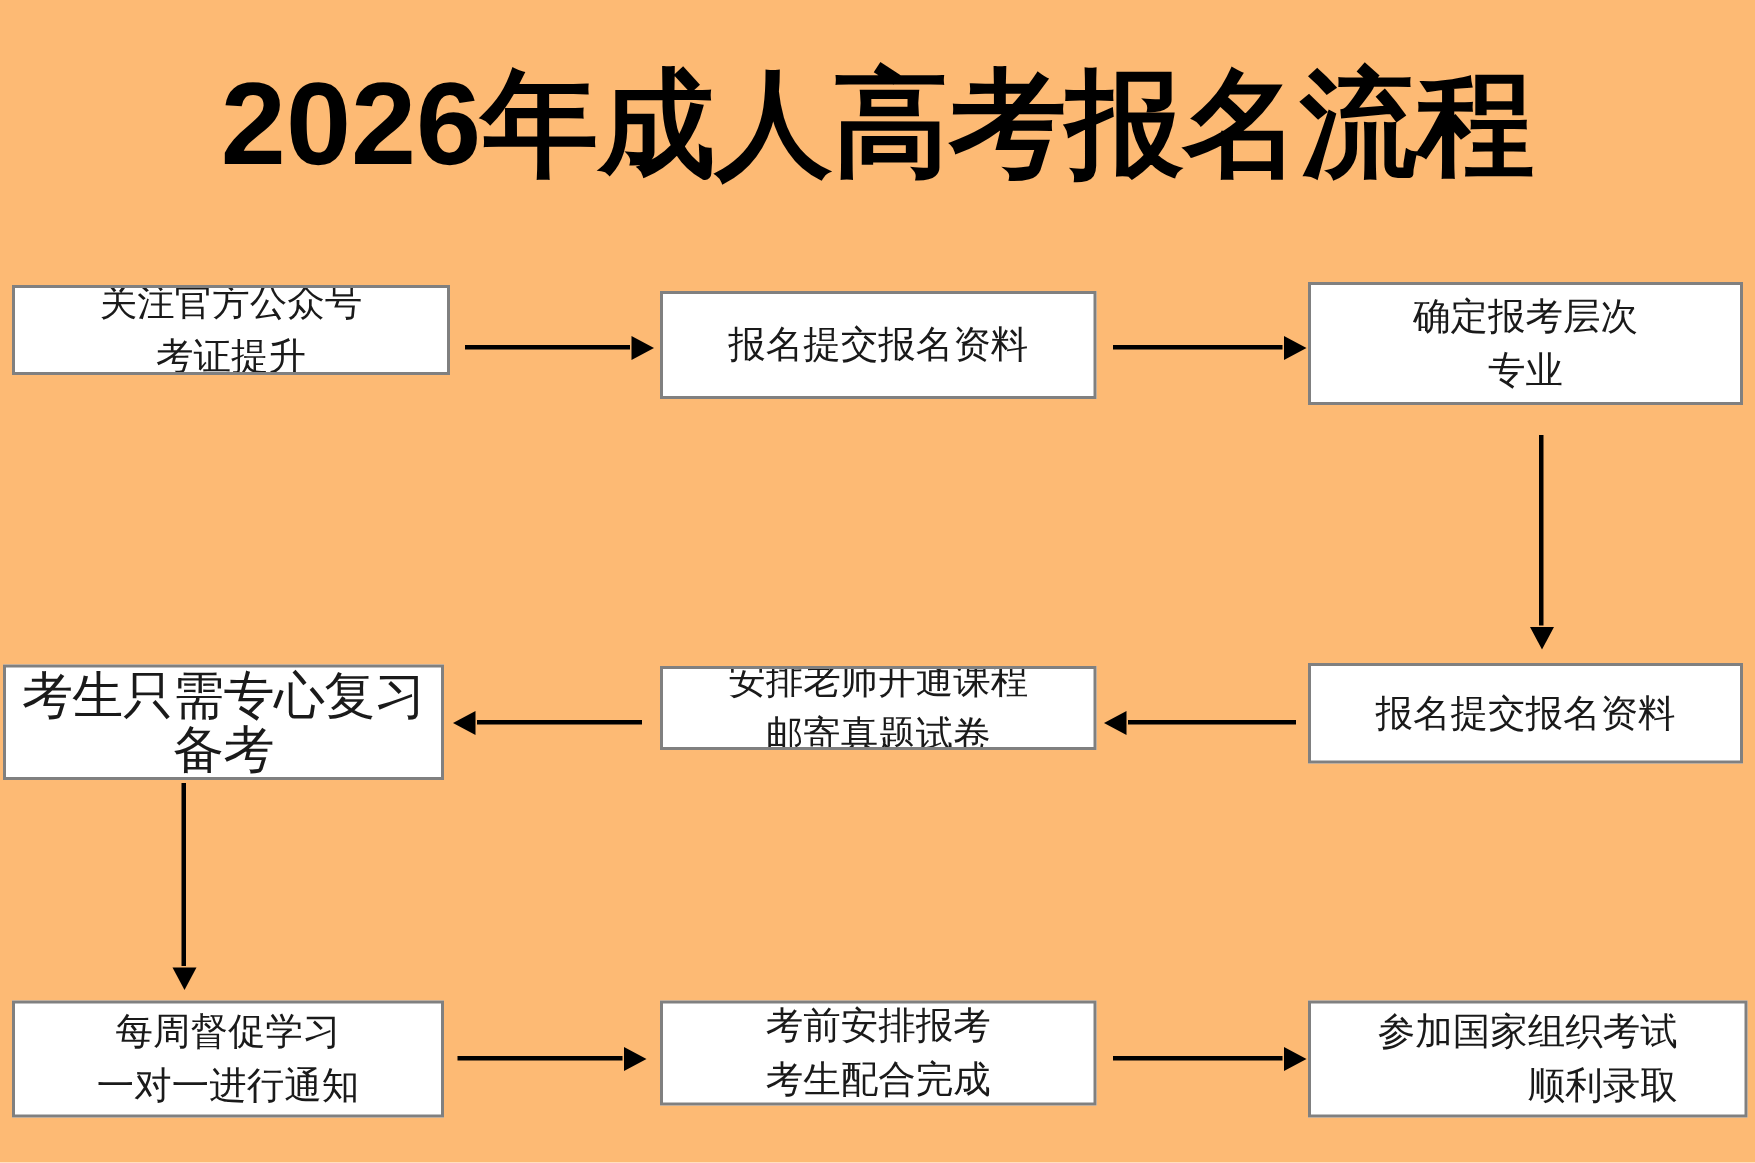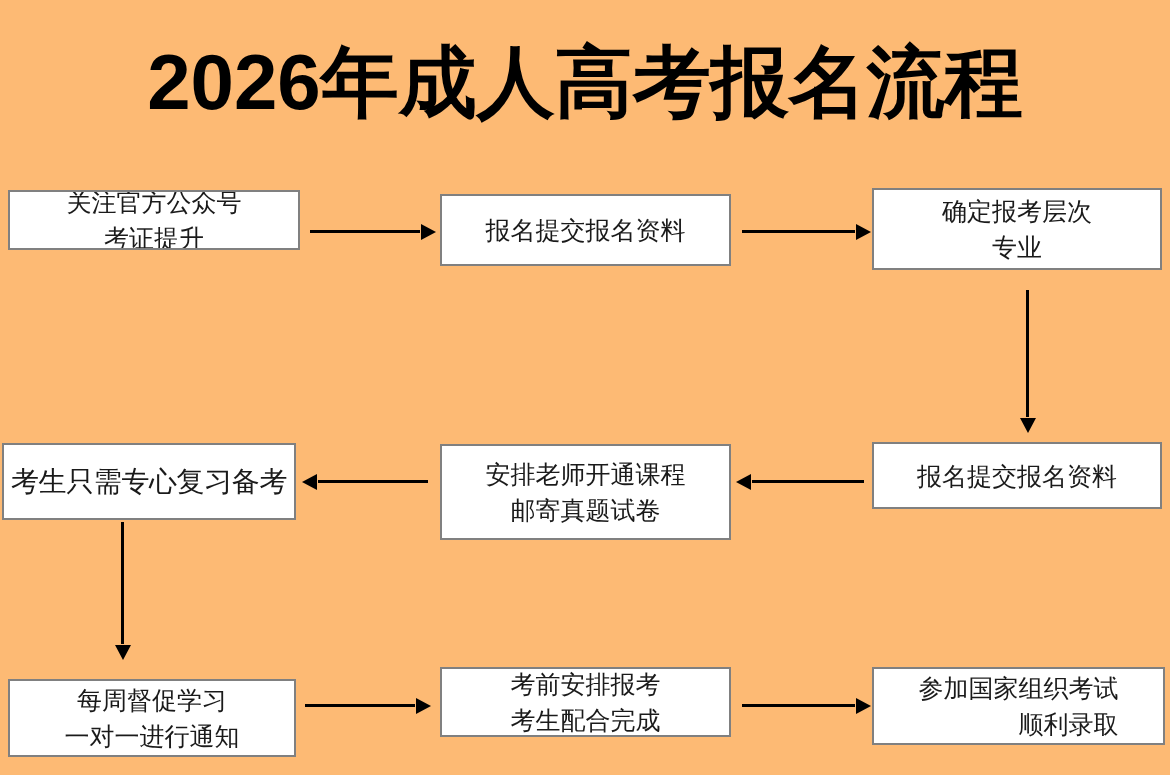--- a/index.html
+++ b/index.html
@@ -108,34 +108,34 @@
 
   <div class="node" style="left:440px; top:194px; width:291px; height:72px;">报名提交报名资料</div>
 
   <div class="arrow-h right" style="left:742px; top:230px; width:113px;"></div>
 
   <div class="node" style="left:872px; top:188px; width:290px; height:82px;">确定报考层次
 专业</div>
 
   <div class="arrow-v" style="left:1026px; top:290px; height:127px;"></div>
 
-  <div class="node tight" style="left:2px; top:443px; width:294px; height:77px; font-size:28px;">考生只需专心复习备考</div>
+  <div class="node tight" style="left:2px; top:443px; width:294px; height:77px; font-size:34px;">考生只需专心复习备考</div>
 
   <div class="arrow-h left" style="left:318px; top:480px; width:110px;"></div>
 
-  <div class="node" style="left:440px; top:444px; width:291px; height:96px;text-align:center;">安排老师开通课程
+  <div class="node" style="left:440px; top:444px; width:291px; height:56px;text-align:center;">安排老师开通课程
 邮寄真题试卷</div>
 
   <div class="arrow-h left" style="left:752px; top:480px; width:112px;"></div>
 
   <div class="node" style="left:872px; top:442px; width:290px; height:67px;">报名提交报名资料</div>
 
   <div class="arrow-v" style="left:121px; top:522px; height:122px;"></div>
 
-  <div class="node" style="left:8px; top:667px; width:288px; height:78px;margin-top:12px;">每周督促学习
+  <div class="node" style="left:8px; top:667px; width:288px; height:78px;">每周督促学习
 一对一进行通知</div>
 
   <div class="arrow-h right" style="left:305px; top:704px; width:110px;"></div>
 
   <div class="node" style="left:440px; top:667px; width:291px; height:70px;">考前安排报考
 考生配合完成</div>
 
   <div class="arrow-h right" style="left:742px; top:704px; width:113px;"></div>
 
   <div class="node" style="left:872px; top:667px; width:293px; height:78px;text-align:right;">参加国家组织考试

